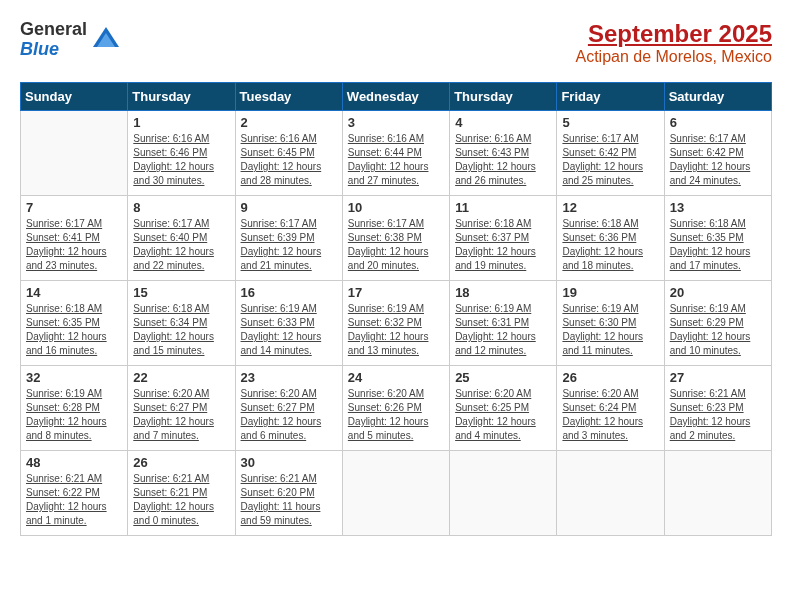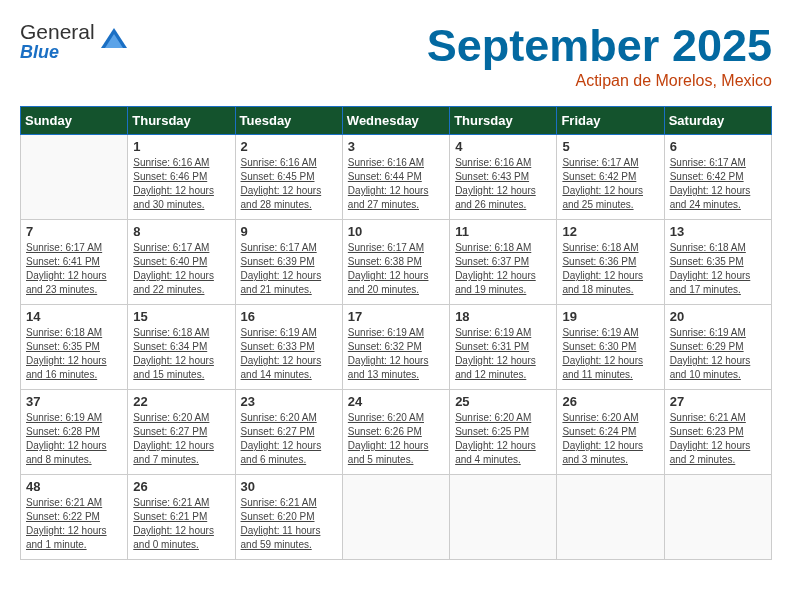--- a/index.html
+++ b/index.html
@@ -19,54 +19,55 @@
     .logo {
       display: flex;
       align-items: center;
     }
     .logo-text {
       display: flex;
       flex-direction: column;
       line-height: 1.1;
     }
     .logo-general {
-      font-size: 21px;
-      font-weight: normal;
+      font-size: 18px;
+      font-weight: bold;
       color: #333;
     }
     .logo-blue {
       font-size: 18px;
       font-weight: bold;
       color: #1a6fc4;
       font-style: italic;
     }
     .logo-icon {
       width: 30px;
       height: 30px;
       margin-left: 4px;
     }
     .title-area {
       text-align: right;
     }
     .month-title {
-      font-size: 45px;
-      font-weight: bold;
-      color: #0369a1;
+      font-size: 24px;
+      font-weight: bold;
+      color: #b91c1c;
+      text-decoration: underline;
     }
     .location-title {
       font-size: 16px;
       color: #c2410c;
     }
     .calendar {
       width: 100%;
       border-collapse: collapse;
       border: 1px solid #ccc;
     }
     .calendar th {
-      background-color: #14532d;
+      background-color: #0c4a6e;
       color: #fff;
       font-size: 13px;
       font-weight: bold;
       padding: 6px 4px;
       text-align: left;
       border: 1px solid #1a6fc4;
     }
     .calendar td {
       border: 1px solid #ccc;
       vertical-align: top;
@@ -269,21 +270,21 @@
         <td>
           <span class="day-number">20</span>
           <div class="day-info" style="white-space: pre-line;">Sunrise: 6:19 AM
 Sunset: 6:29 PM
 Daylight: 12 hours
 and 10 minutes.</div>
         </td>
       </tr>
       <tr class="week-row">
         <td>
-          <span class="day-number">37</span>
+          <span class="day-number">32</span>
           <div class="day-info" style="white-space: pre-line;">Sunrise: 6:19 AM
 Sunset: 6:28 PM
 Daylight: 12 hours
 and 8 minutes.</div>
         </td>
         <td>
           <span class="day-number">22</span>
           <div class="day-info" style="white-space: pre-line;">Sunrise: 6:20 AM
 Sunset: 6:27 PM
 Daylight: 12 hours

